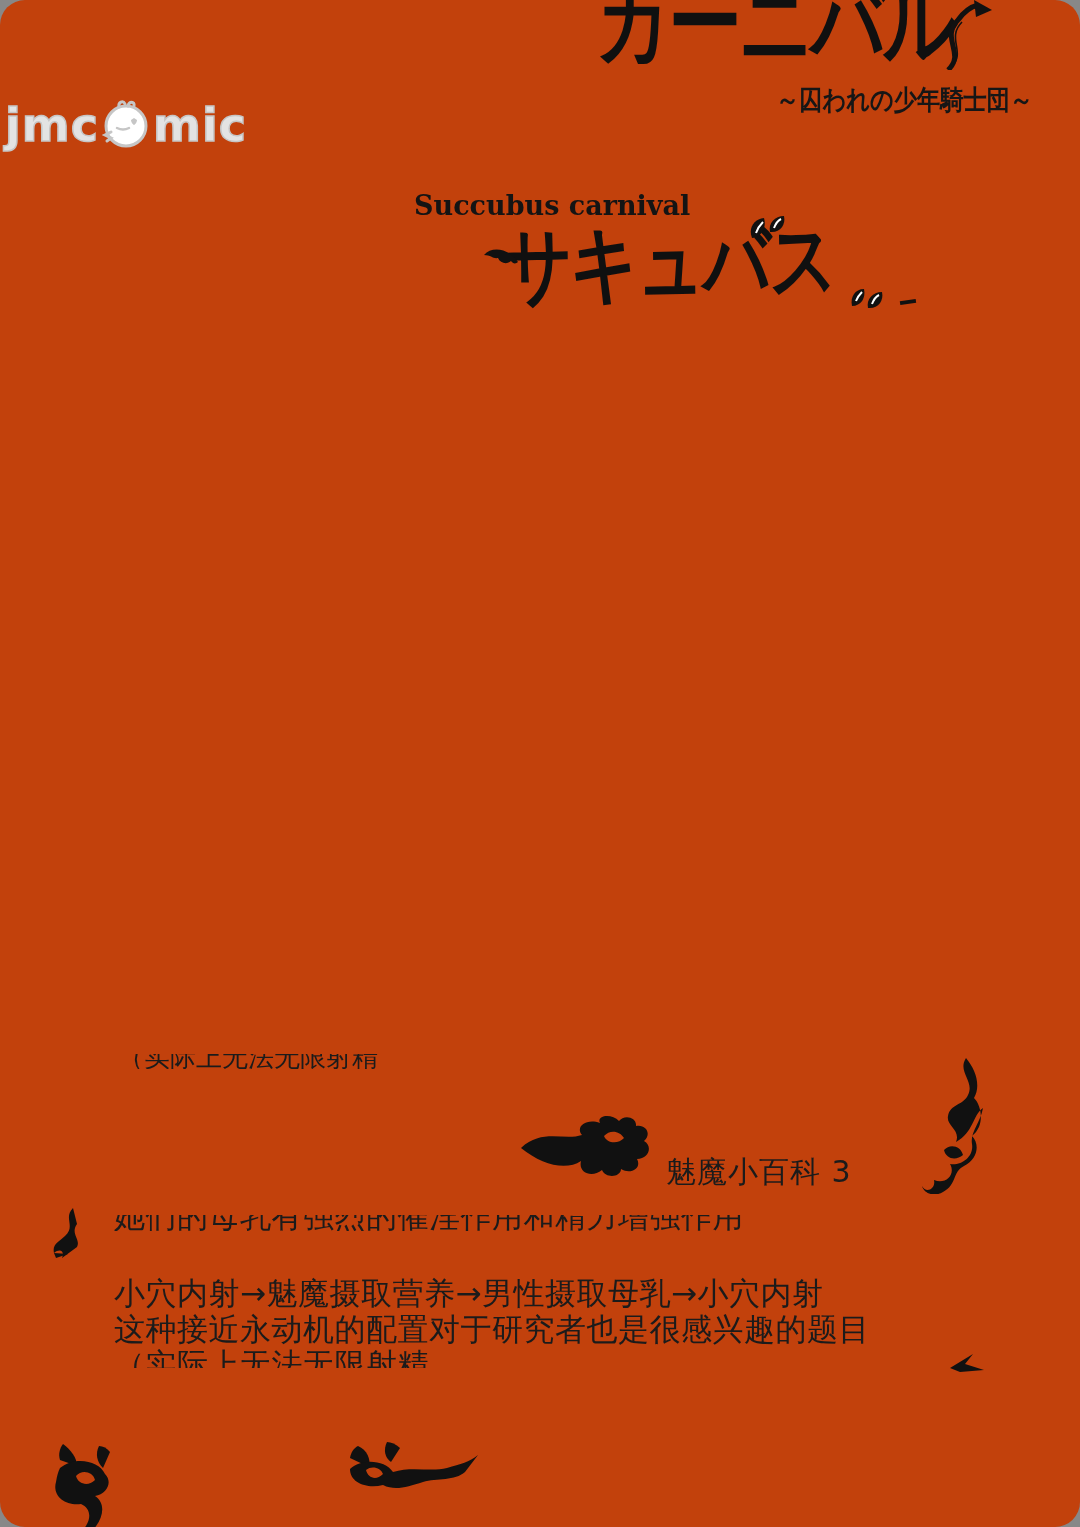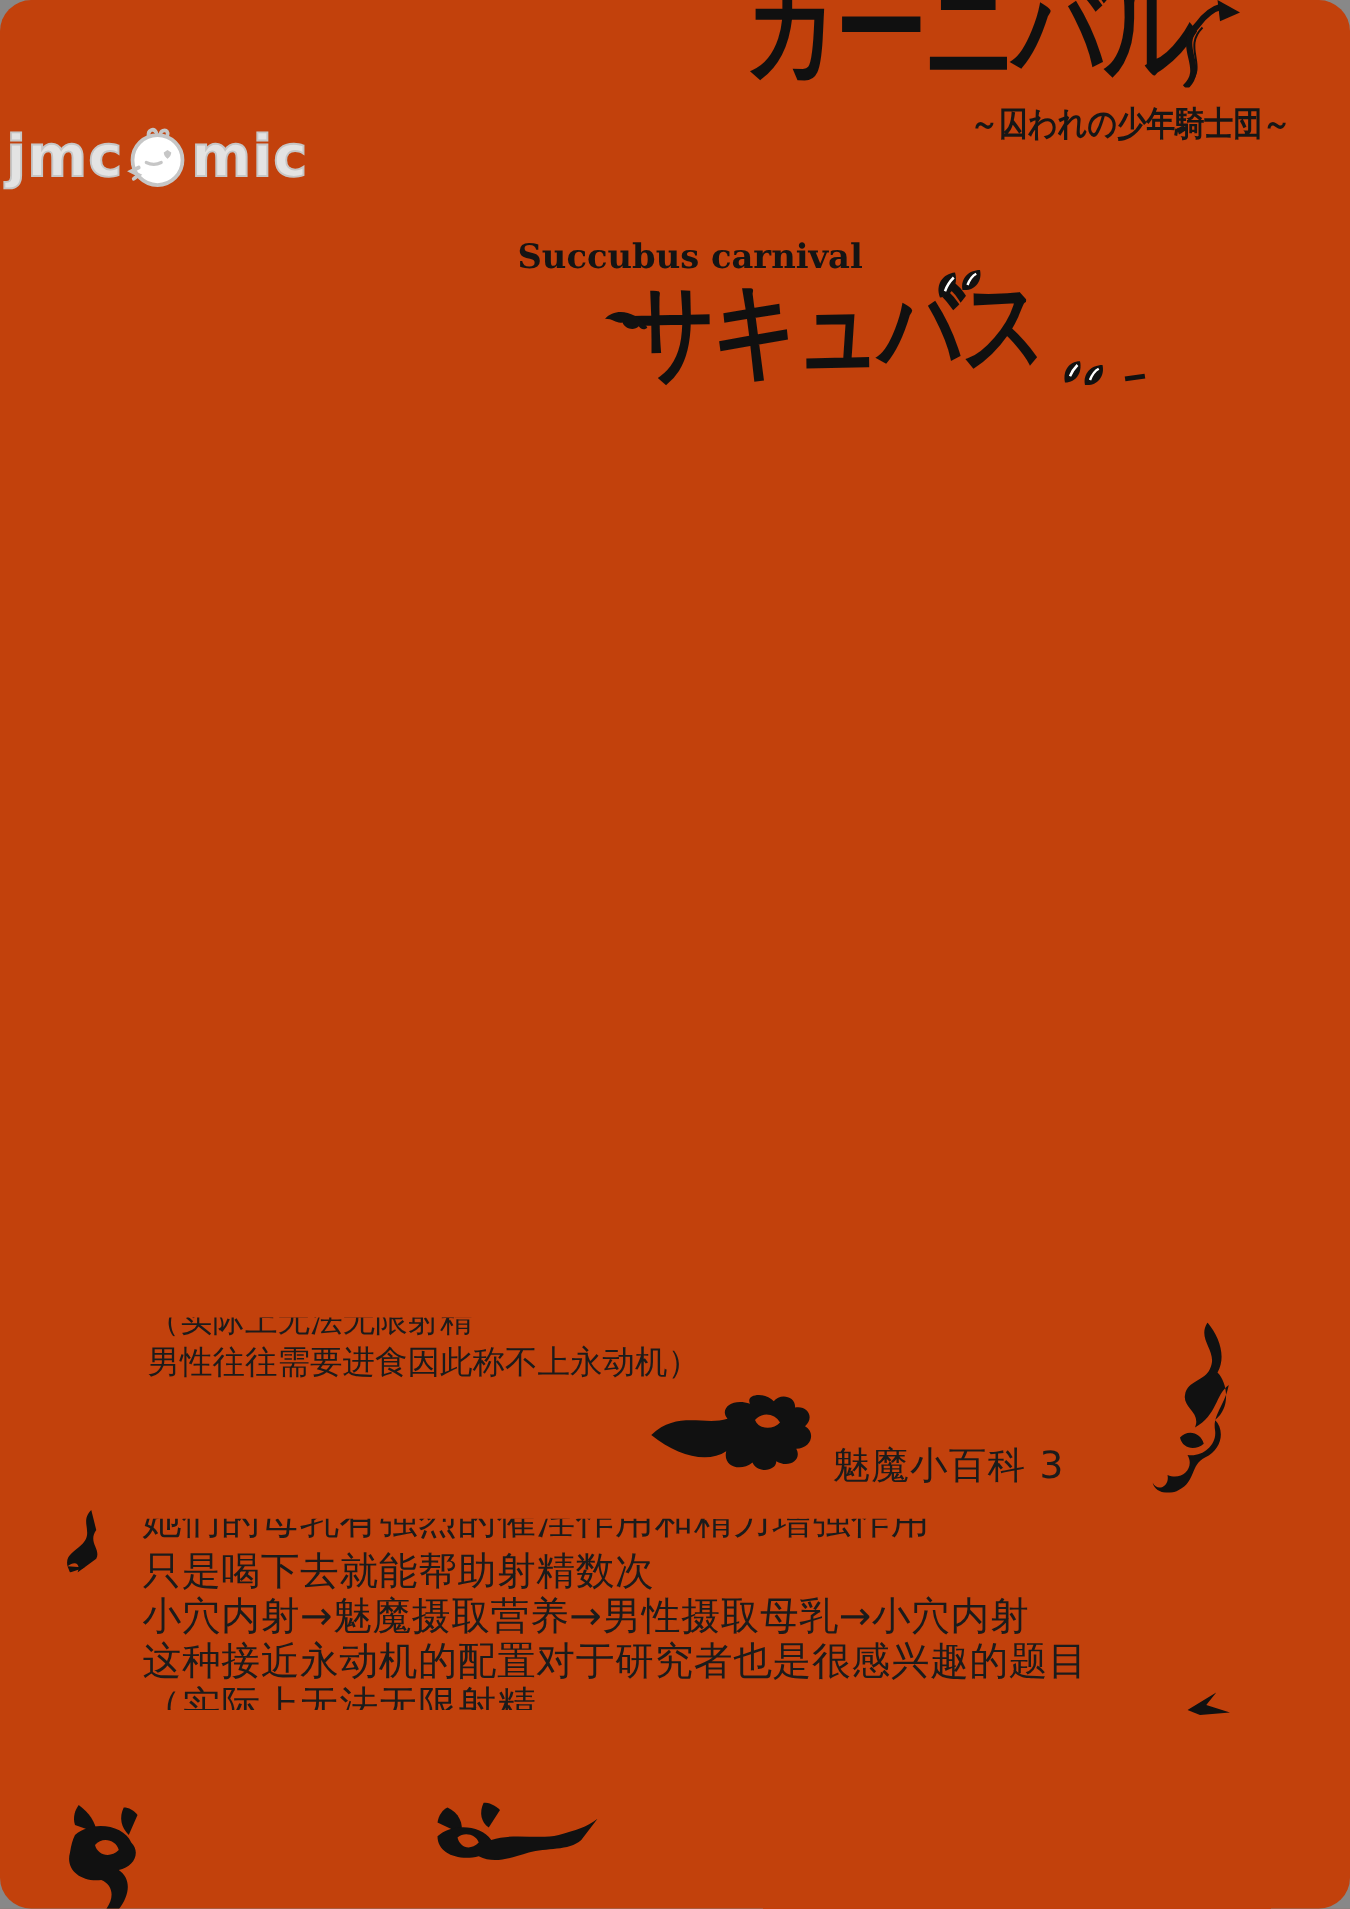--- a/index.html
+++ b/index.html
@@ -55,21 +55,21 @@
     line-height:1;
     letter-spacing:-3px;
     transform:scaleX(.80) rotate(-1deg);
     transform-origin:left top;
     color:#101010;
   }
 
   
   .watermark{
     left:5px; top:98px;
-    display:flex; align-items:flex-end; gap:2px;
+    display:flex; align-items:flex-start; gap:2px;
     font-weight:bold;
     font-size:46px;
     letter-spacing:1px;
     color:#e3e3e3;
     -webkit-text-stroke:1.5px #c6c6c6;
   }
 
   
   .cjk{ color:#1b1b1b; }
   .enc-line{ font-size:26px; line-height:1.15; }
@@ -137,41 +137,39 @@
     <path d="M6 15 C8 10 10 8 12 6" stroke="#fff" stroke-width="2" fill="none"></path>
     <path d="M18 22 C16 13 23 6 32 6 C34 15 28 23 18 22 Z" fill="#111"></path>
     <path d="M22 18 C24 13 27 10 29 9" stroke="#fff" stroke-width="2" fill="none"></path>
   </svg>
 
   <div class="abs" style="left:900px;top:300px;width:16px;height:4px;background:#111;transform:rotate(-8deg)"></div>
 
   <div class="abs cut cut-top" style="left:118px;top:1054px;width:300px;height:15px">
     <span class="cjk enc-line">（实际上无法无限射精</span>
   </div>
-  <div class="abs cjk enc-line nowrap" style="left:118px;top:1076px">男性往往需要进食因此称不上永动机）</div>
 
   <svg class="abs" style="left:520px;top:1114px" width="132" height="66" viewBox="0 0 132 66">
     <path fill-rule="evenodd" fill="#111" d="M1 34 C22 14 44 27 62 21 C55 13 66 4 80 9 C76 1 92 -1 99 7 C104 0 117 3 116 12 C126 10 132 20 124 27 C133 32 129 45 117 45 C122 54 111 61 101 55 C101 63 86 65 82 56 C72 64 58 59 61 47 C46 57 22 51 1 34 Z M84 22 C90 15 100 17 104 24 C99 30 87 30 84 22 Z"></path>
   </svg>
 
   <div class="abs cjk enc-heading nowrap">魅魔小百科 3</div>
 
   <svg class="abs" style="left:922px;top:1058px" width="64" height="136" viewBox="0 0 64 136">
     <path fill-rule="evenodd" fill="#111" d="M44 0 C35 14 53 23 46 37 C42 47 28 46 26 58 C24 68 39 72 34 84 C52 74 50 58 61 50 C58 66 48 74 50 86 C52 98 40 108 28 106 C34 116 24 127 12 122 C14 131 4 136 0 128 C2 136 13 139 21 134 C35 127 30 114 42 108 C56 101 58 86 50 78 C63 68 60 48 52 40 C59 28 54 12 44 0 Z M22 92 C28 85 39 88 41 97 C34 103 24 101 22 92 Z"></path>
   </svg>
 
   <svg class="abs" style="left:52px;top:1208px" width="28" height="50" viewBox="0 0 28 50">
     <path fill="#111" d="M21 0 C11 10 24 18 13 28 C7 34 0 36 2 45 C8 40 13 43 10 50 L25 39 C29 31 18 26 25 16 Z"></path>
     <path fill="#111" d="M2 45 L16 46 L4 50 Z"></path>
   </svg>
 
   <div class="abs cut cut-top" style="left:114px;top:1215px;width:660px;height:16px">
     <span class="cjk entry-line">她们的母乳有强烈的催淫作用和精力增强作用</span>
   </div>
-  <div class="abs cjk entry-line nowrap" style="left:114px;top:1240px">只是喝下去就能帮助射精数次</div>
   <div class="abs cjk entry-line nowrap" style="left:114px;top:1276px">小穴内射→魅魔摄取营养→男性摄取母乳→小穴内射</div>
   <div class="abs cjk entry-line nowrap" style="left:114px;top:1312px">这种接近永动机的配置对于研究者也是很感兴趣的题目</div>
   <div class="abs cut cut-bottom" style="left:114px;top:1349px;width:360px;height:19px">
     <span class="cjk entry-line">（实际上无法无限射精</span>
   </div>
 
   <svg class="abs" style="left:950px;top:1352px" width="34" height="20" viewBox="0 0 34 20">
     <path fill="#111" d="M0 16 L23 2 L15 12 L34 18 L10 20 Z"></path>
   </svg>
 

